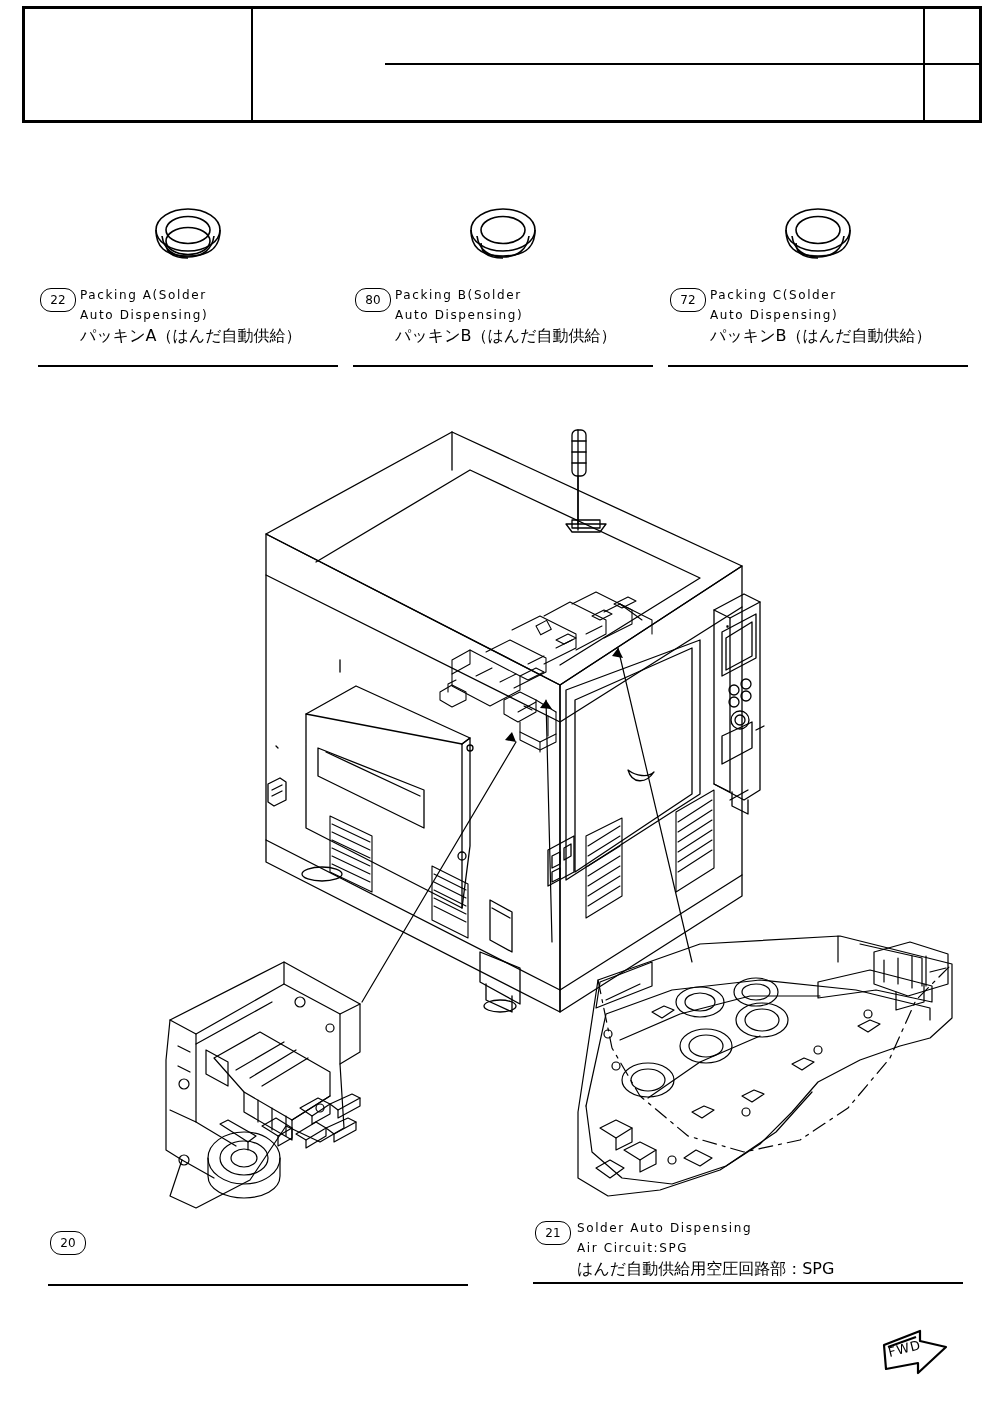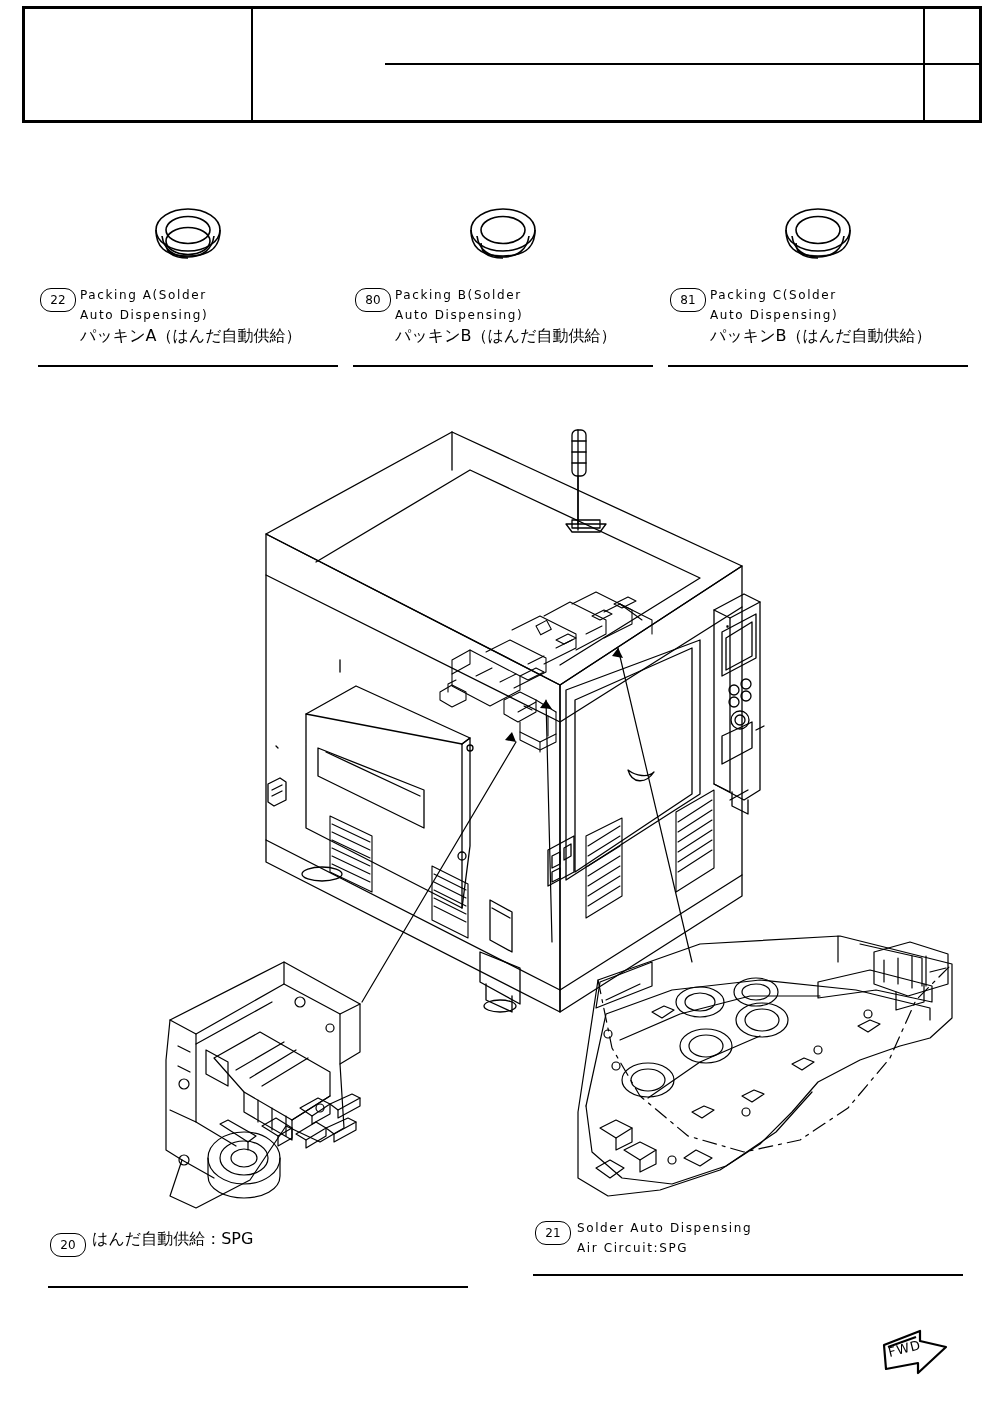--- a/index.html
+++ b/index.html
@@ -213,21 +213,21 @@
         <g fill="none" stroke="#000" stroke-width="1.6">
           <ellipse cx="50" cy="30" rx="32" ry="21"></ellipse>
           <ellipse cx="50" cy="30" rx="22" ry="13.5"></ellipse>
           <path d="M18 30 C18 46 26 56 50 56 C74 56 82 46 82 30"></path>
           <path d="M28 43 C28 53 36 58 50 58"></path>
           <path d="M24 36 C26 50 36 57 50 57 C64 57 74 50 76 36"></path>
         </g>
       </svg>
     </div>
     <div class="part-caption">
-      <div class="bubble">81</div>
+      <div class="bubble">72</div>
       <div class="en-label">Packing C(Solder
 Auto Dispensing)</div>
       <div class="jp-label">パッキンB（はんだ自動供給）</div>
     </div>
   </div>
 
 </div>
 
 <svg class="drawing" viewBox="0 0 1003 1416">
   <g fill="none" stroke="#000" stroke-width="1.3" stroke-linejoin="round" stroke-linecap="round">
@@ -441,29 +441,29 @@
       <circle cx="672" cy="1160" r="4"></circle>
     </g>
   </g>
 </svg>
 
 <div class="bottom-captions">
 
   <div class="caption-left">
     <div class="cap-box">
       <div class="bubble">20</div>
-      <div class="jp-label">はんだ自動供給：SPG</div>
     </div>
   </div>
 
   <div class="caption-right">
     <div class="cap-box">
       <div class="bubble">21</div>
       <div class="en-label">Solder Auto Dispensing
 Air Circuit:SPG</div>
+      <div class="jp-label">はんだ自動供給用空圧回路部：SPG</div>
     </div>
   </div>
 
 </div>
 
 <div class="fwd">
   <svg width="70" height="62" viewBox="0 0 70 62">
     <g fill="none" stroke="#000" stroke-width="2.2" stroke-linejoin="round">
       <path d="M4 20 L40 6 L40 16 L66 22 L38 48 L38 38 L6 44 Z"></path>
       <path d="M8 22 L36 12"></path>

